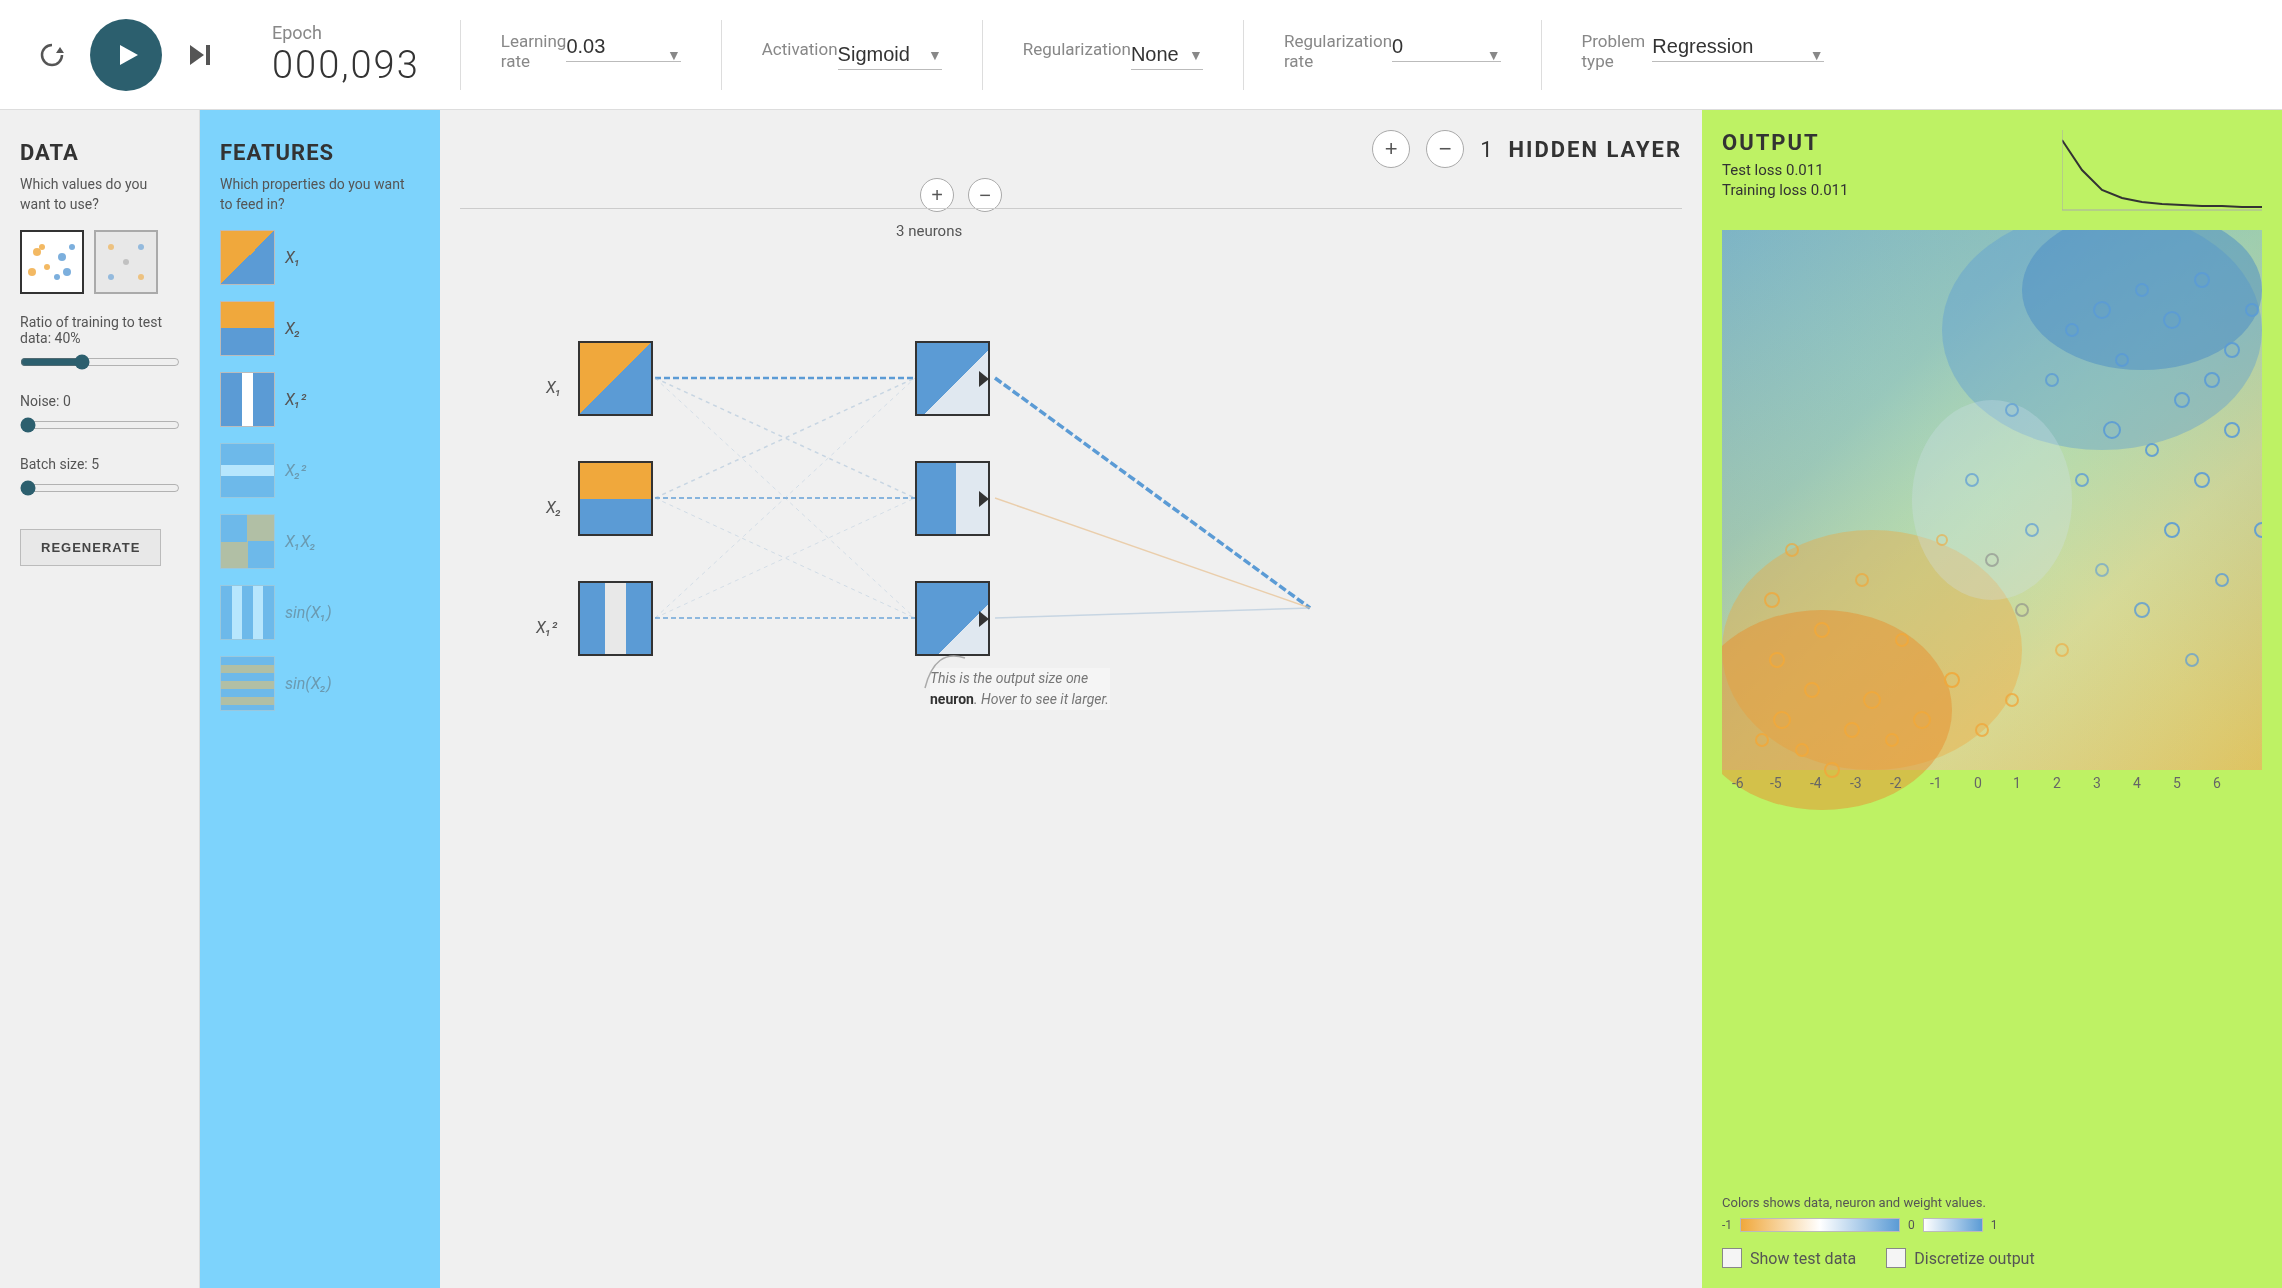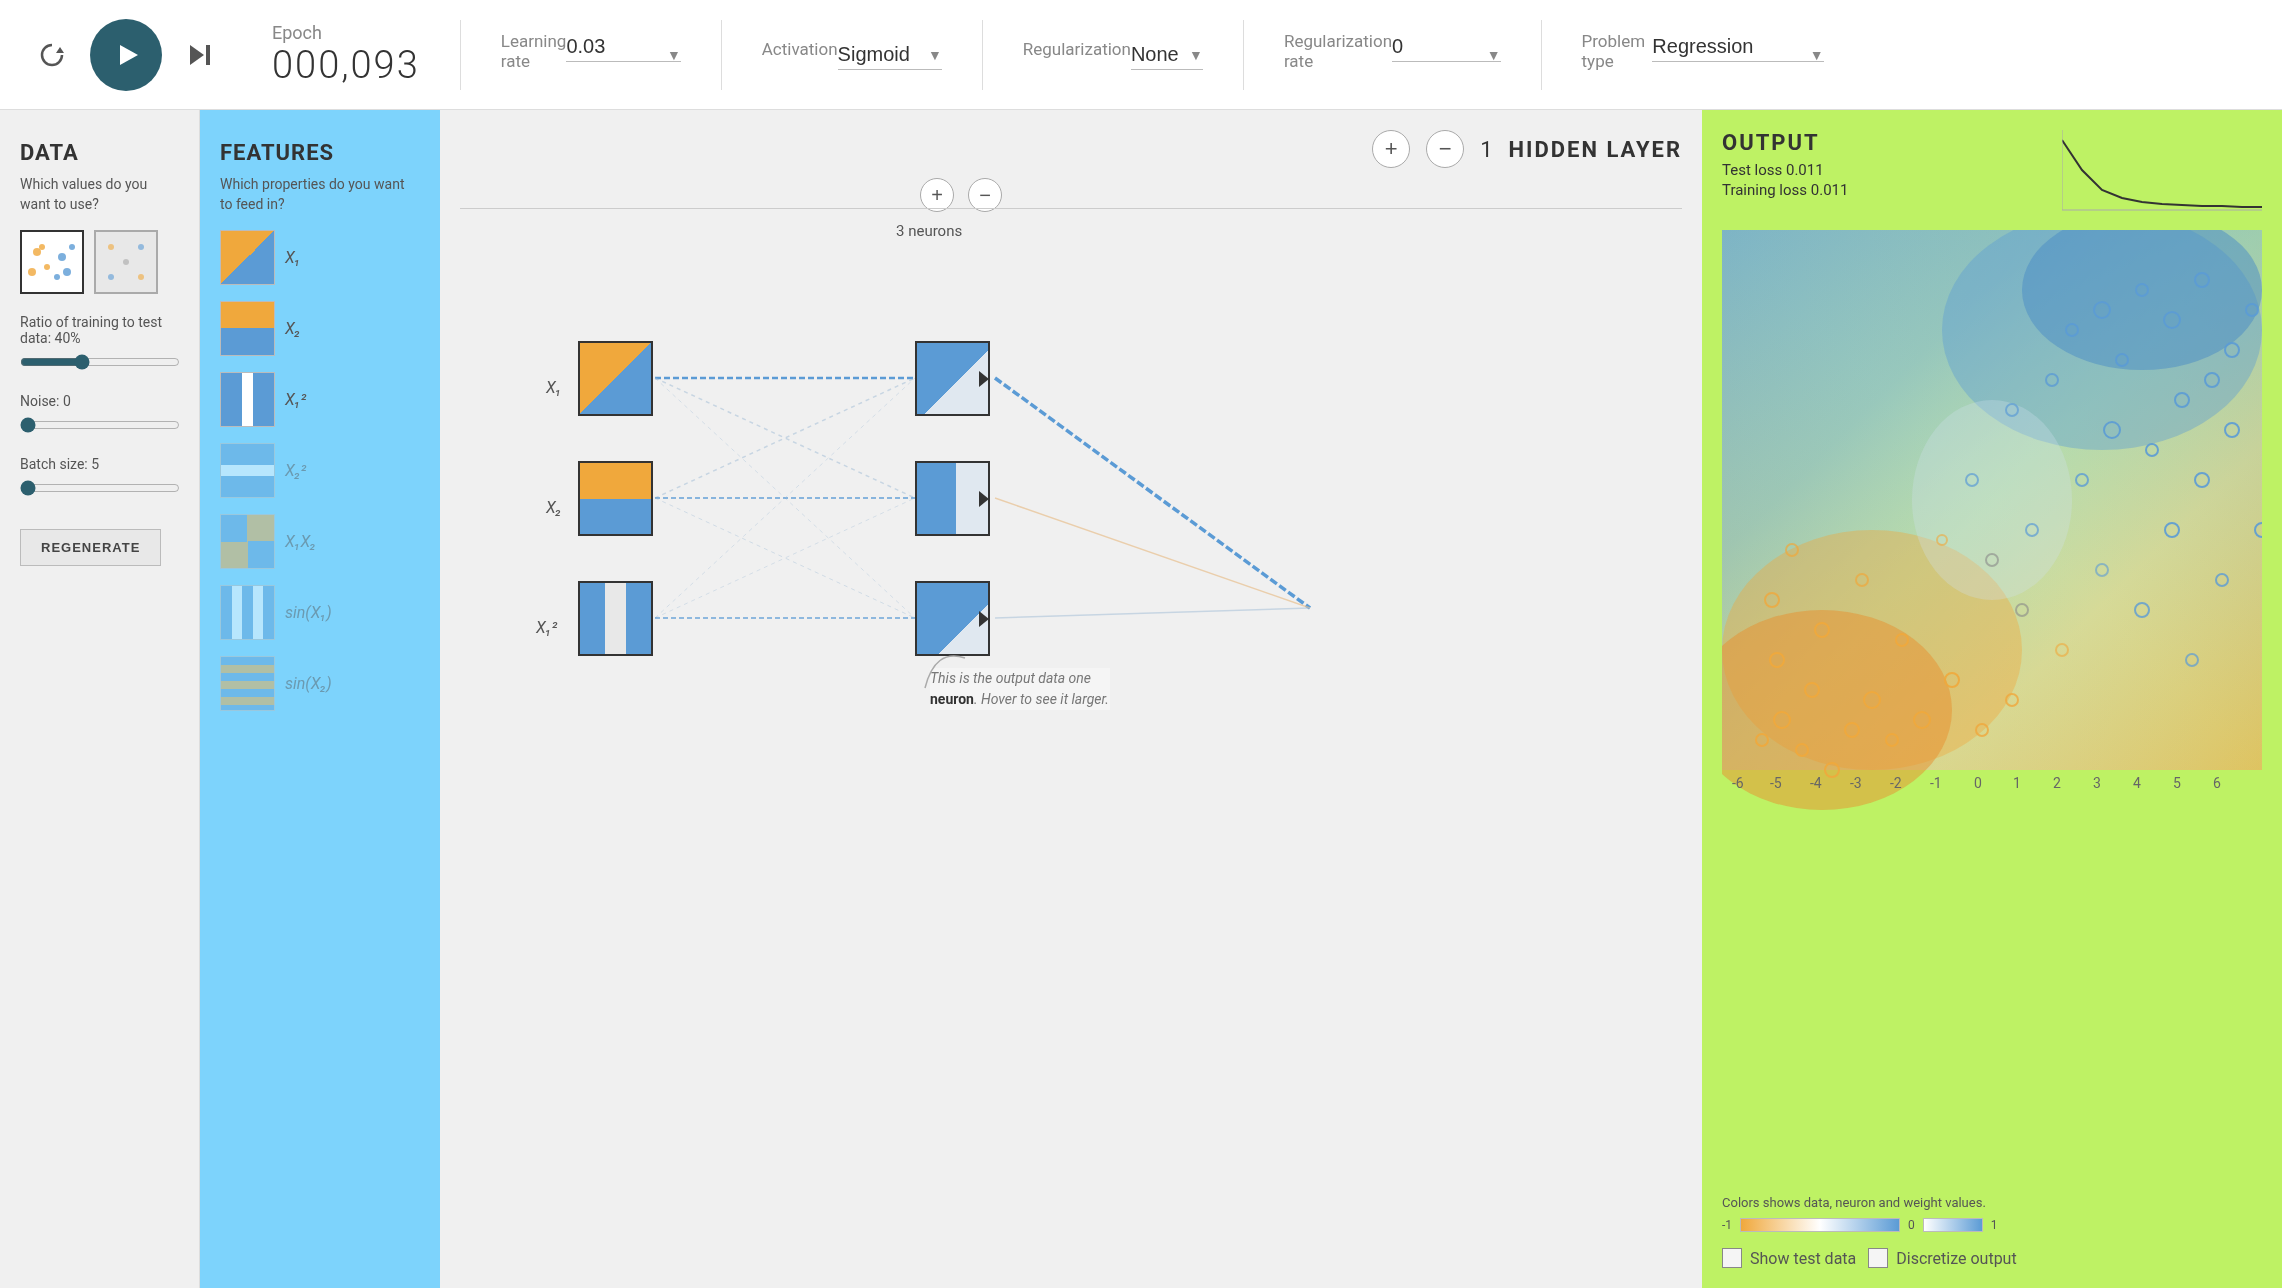--- a/index.html
+++ b/index.html
@@ -222,21 +222,21 @@
     }
     .gradient-bar {
       width: 160px;
       height: 14px;
       background: linear-gradient(to right, #f0a83c, #fff, #5b9bd5);
       border: 1px solid #bbb;
     }
     .footer-checks {
       display: flex;
       align-items: flex-end;
-      gap: 12px;
+      gap: 30px;
       margin-top: 16px;
     }
     .check-item {
       display: flex;
       align-items: center;
       gap: 8px;
       font-size: 16px;
       color: #555;
       cursor: pointer;
     }
@@ -536,21 +536,21 @@
 
       <div style="position:absolute; top:283px; left:455px; width:75px; height:75px; border:2px solid #333; overflow:hidden; cursor:pointer; background:linear-gradient(to right,#5b9bd5 55%,#e0e8f0 55%);">
         <div style="position:absolute; right:-1px; top:50%; transform:translateY(-50%); width:0; height:0; border-top:8px solid transparent; border-bottom:8px solid transparent; border-left:10px solid #333;"></div>
       </div>
 
       <div style="position:absolute; top:403px; left:455px; width:75px; height:75px; border:2px solid #333; overflow:hidden; cursor:pointer; background:linear-gradient(135deg,#5b9bd5 65%,#e0e8f0 65%);">
         <div style="position:absolute; right:-1px; top:50%; transform:translateY(-50%); width:0; height:0; border-top:8px solid transparent; border-bottom:8px solid transparent; border-left:10px solid #333;"></div>
       </div>
 
       <div class="tooltip-box" style="position:absolute; top:490px; left:470px; font-size:14px; color:#777; font-style:italic; max-width:180px; line-height:1.5;">
-        <span>This is the output data one</span> <strong>neuron</strong><span>. Hover to see it larger.</span>
+        <span>This is the output size one</span> <strong>neuron</strong><span>. Hover to see it larger.</span>
       </div>
 
       <svg style="position:absolute; top:460px; left:455px; width:80px; height:60px; pointer-events:none;">
         <path d="M10,50 Q20,10 50,20" stroke="#aaa" stroke-width="1.5" fill="none"></path>
       </svg>
 
     </div>
   </div>
 
   <div class="output-panel">

